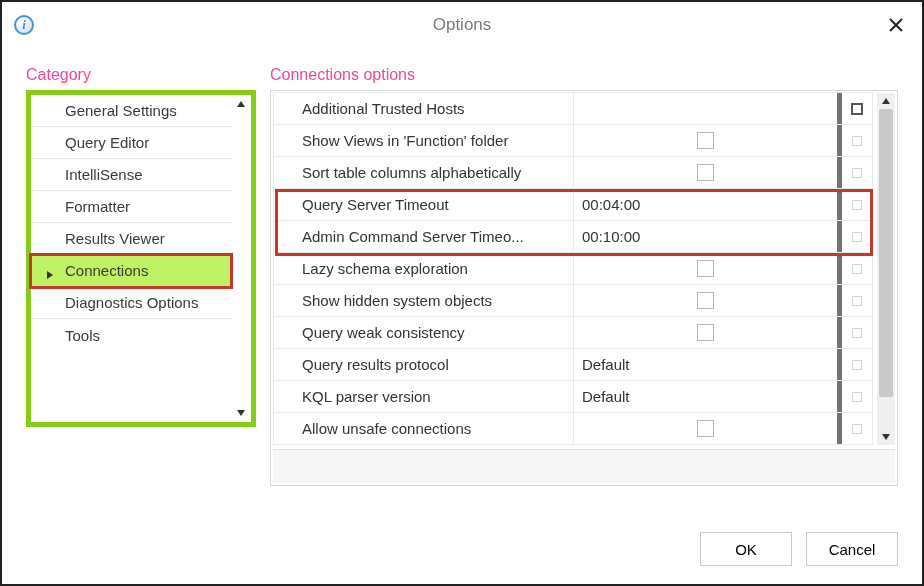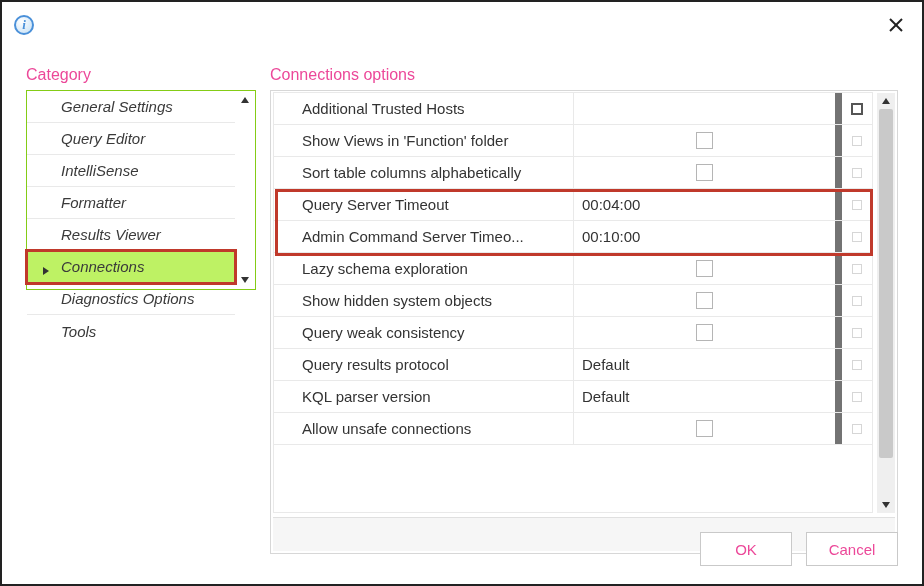--- a/index.html
+++ b/index.html
@@ -54,24 +54,23 @@
     color:#ec4899; font-size:16px; margin-bottom:6px;
   }
   .category-col {
     position:absolute; top:0; left:0; width:230px;
   }
   .options-col {
     position:absolute; top:0; left:244px; right:0;
   }
 
   .category-box {
-    border:1px solid #84cc16;
-    position:relative;
-    height:200px;
-    font-style:italic;
+    border:5px solid #84cc16;
+    position:relative;
+    height:337px;
   }
   .category-scroll {
     position:absolute; top:1px; right:2px; width:16px; bottom:1px;
     display:flex; flex-direction:column; justify-content:space-between;
   }
   .scroll-arrow {
     height:16px; display:flex; align-items:center; justify-content:center;
     cursor:pointer;
   }
   .scroll-arrow svg { width:10px; height:10px; }
@@ -97,40 +96,40 @@
   .cat-item.selected .marker { display:block; }
   .cat-item .marker svg polygon { fill:#333; }
 
   .highlight-red {
     outline:3px solid #c0392b;
     outline-offset:-1px;
   }
 
   .options-panel {
     border:1px solid #d7d7d7;
-    height:464px;
+    height:396px;
     position:relative;
     padding-left:8px;
   }
   .prop-grid {
     position:absolute; top:1px; left:2px; right:24px; bottom:40px;
     border:1px solid #e9e9e9;
   }
   .prop-row {
     height:32px; display:flex; align-items:stretch;
     border-bottom:1px solid #e9e9e9;
     background:#fff;
   }
   .prop-row .name {
     width:300px; border-right:1px solid #e9e9e9;
     display:flex; align-items:center; padding-left:28px;
     color:#333; white-space:nowrap; overflow:hidden; text-overflow:ellipsis;
   }
   .prop-row .value {
-    flex:1; border-right:7px solid #737373;
+    flex:1; border-right:5px solid #737373;
     display:flex; align-items:center; justify-content:flex-start;
     padding-left:8px; color:#333;
   }
   .prop-row .value.center { justify-content:center; padding-left:0; }
   .prop-row .control {
     width:30px; display:flex; align-items:center; justify-content:center;
   }
   .checkbox-empty {
     width:17px; height:17px; border:1px solid #b5b5b5; background:#fff;
   }
@@ -158,29 +157,30 @@
   }
 
   .footer {
     position:absolute; right:24px; bottom:18px;
     display:flex; gap:14px;
   }
   .btn {
     min-width:92px; height:34px;
     border:1px solid #c9c9c9; background:#fff;
     display:flex; align-items:center; justify-content:center;
-    color:#ec4899; cursor:pointer;
+    color:#000000; cursor:pointer;
     font-size:15px;
   }
 </style>
 </head>
 <body>
 
 <div class="titlebar">
   <div class="info-icon">i</div>
+  <div class="title">Options</div>
   <div class="close">
     <svg viewBox="0 0 16 16">
         <line x1="2" y1="2" x2="14" y2="14"></line>
         <line x1="14" y1="2" x2="2" y2="14"></line>
       </svg>
   </div>
 </div>
 
 <div class="content">
 

